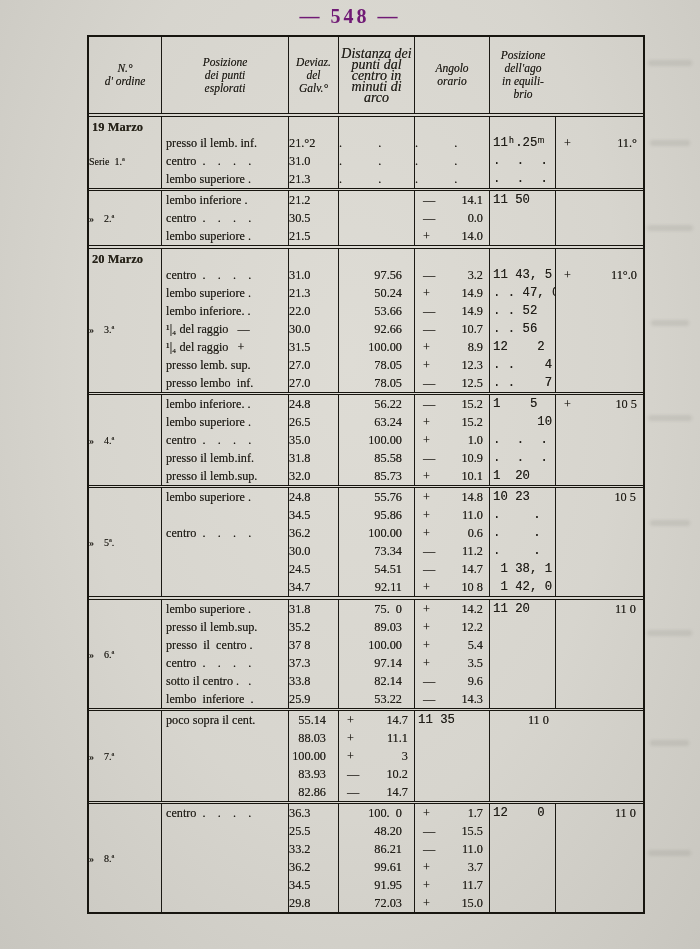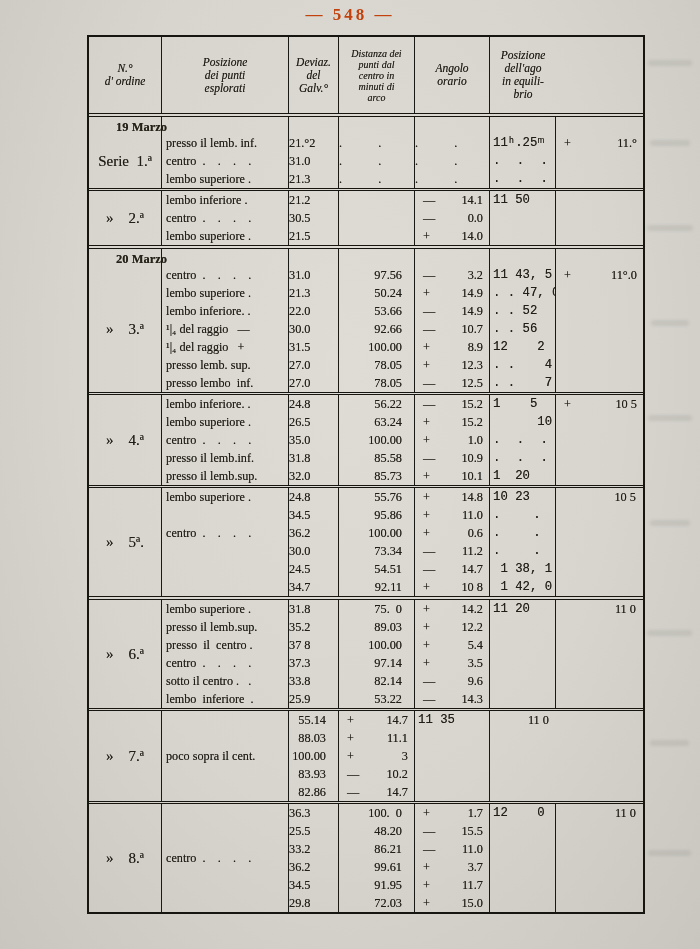--- a/index.html
+++ b/index.html
@@ -4,48 +4,48 @@
 <style>
   html,body{margin:0;padding:0;}
   body{
     width:700px;height:949px;position:relative;overflow:hidden;
     background:radial-gradient(ellipse at 50% 38%, #dedcd5 0%, #d7d5ce 55%, #c8c6bf 100%);
     font-family:"Liberation Serif","DejaVu Serif",serif;
     color:#211e18;
   }
   .pageno{
     position:absolute;top:5px;left:0;right:0;text-align:center;
-    font-size:17px;letter-spacing:3px;font-weight:bold;color:#c2410c;
+    font-size:20px;letter-spacing:3px;font-weight:bold;color:#701a75;
   }
   .tbl{
     position:absolute;left:87px;top:35px;width:554px;
     border:2.5px solid #17150f;box-sizing:content-box;
     text-shadow:0 0 .5px rgba(33,30,24,.65);
   }
   .grid{display:grid;grid-template-columns:73px 127px 50px 76px 75px 66px 87px;}
   .grid>div{box-sizing:border-box;border-right:1px solid #1b1914;}
   .grid>div:last-child{border-right:none;}
   
   .hdr{border-bottom:4px double #17150f;}
   .hcell{
     min-height:76px;display:flex;flex-direction:column;justify-content:center;
     align-items:center;font-style:italic;font-size:11.5px;line-height:13px;
     text-align:center;padding:2px 1px;
   }
-  .hcell.small{font-size:10px;line-height:11px;}
+  .hcell.small{font-size:14px;line-height:11px;}
   
-  .date-row>div{height:17px;margin-left:24px;}
+  .date-row>div{height:17px;}
   .date-text{font-size:12.5px;line-height:16px;padding-left:3px;white-space:pre;font-weight:bold;color:#262218;}
   
   .table-section{border-top:4px double #17150f;}
   .table-section:first-of-type{border-top:none;}
   .group+.group{border-top:3px double #17150f;}
   .cell{display:flex;flex-direction:column;}
-  .c-serie{justify-content:center;align-items:center;font-size:15px;white-space:pre;}
-  .c-pos.centered{justify-content:center;}
+  .c-serie{justify-content:center;align-items:flex-start;font-size:10px;white-space:pre;}
+  .c-pos.centered{}
   .ln{height:18px;line-height:18px;font-size:12.3px;white-space:pre;overflow:hidden;}
   .c-pos .ln,.c-pos .plabel{padding-left:4px;font-size:12.2px;white-space:pre;}
   .plabel{line-height:18px;}
   .c-dev .ln{text-align:left;padding-right:8px;}
   .c-x .ln{text-align:right;padding-right:12px;}
   .c-dist .ln.signed,.c-ago .ln.signed{display:flex;justify-content:space-between;padding:0 6px 0 8px;}
   .c-dist .ln.dots,.c-x .ln.dots,.c-ang .ln.dots{text-align:center;word-spacing:9px;}
   .c-ang .ln{padding-left:3px;font-family:Liberation Mono, monospace;}
   .c-ago .ln{text-align:right;padding-right:7px;}
   .c-ago .ln.signed{text-align:left;}

